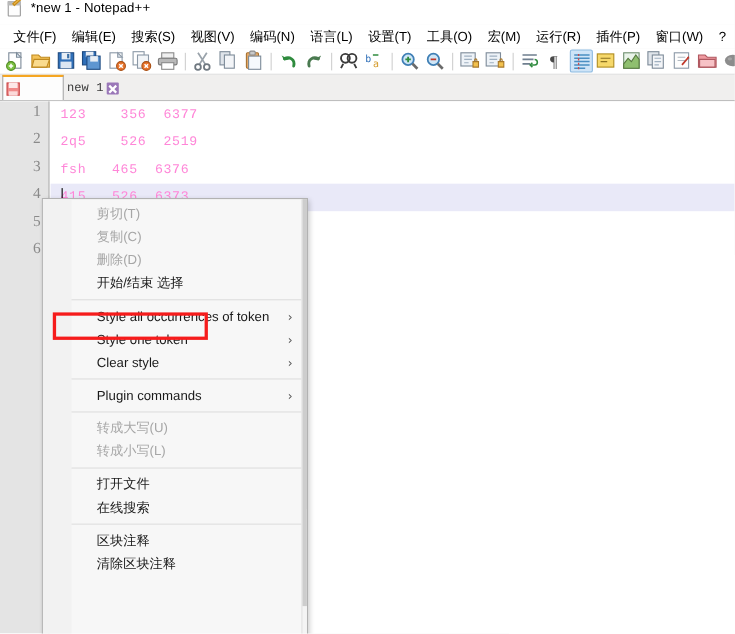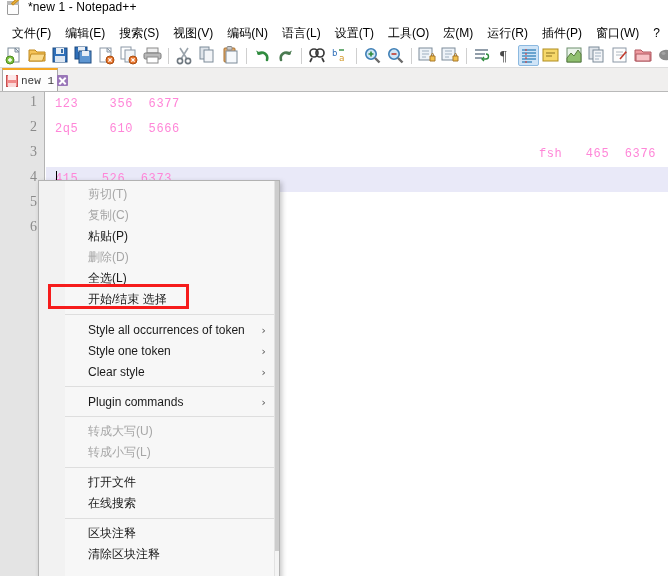--- a/index.html
+++ b/index.html
@@ -64,21 +64,21 @@
   }
   .tab {
     position:absolute; left:2px; top:0px; height:23px; width:56px;
     background:#fdfdfd; border:1px solid #a8a8a8; border-top:2px solid #f5a623;
     border-bottom:none; display:flex; align-items:center; padding:0 3px;
   }
   .tab-save-icon { width:12px; height:12px; position:relative; flex:none; margin-right:3px; }
   .tab-save-icon .body { position:absolute; inset:0; background:#f08a8a; border:1px solid #c94f4f; }
   .tab-save-icon .shut { position:absolute; left:2px; top:0px; width:8px; height:5px; background:#fde8e8; }
   .tab-save-icon .lbl  { position:absolute; left:2px; bottom:0px; width:8px; height:4px; background:#fbd9d9; }
-  .tab-label { font-size:11px; color:#3a3a3a; font-family:"Liberation Mono","DejaVu Sans Mono",monospace; white-space:nowrap; }
+  .tab-label { font-size:11px; color:#3a3a3a; font-family:"Liberation Mono","DejaVu Sans Mono",monospace; white-space:nowrap;margin-left:40px; }
   .tab-close { width:11px; height:11px; margin-left:3px; background:#9a77b8; position:relative; flex:none; border-radius:1px; }
   .tab-close::before, .tab-close::after {
     content:""; position:absolute; left:1px; top:4.5px; width:9px; height:2px; background:#fff;
   }
   .tab-close::before { transform:rotate(45deg); }
   .tab-close::after  { transform:rotate(-45deg); }
 
   
   .editor {
     position:absolute; left:0; top:92px; width:668px; height:484px;
@@ -381,46 +381,40 @@
     <div class="gutter" id="gutter">
         <div class="lnum" style="top: 2px;">1</div>
         <div class="lnum" style="top: 27px;">2</div>
         <div class="lnum" style="top: 52px;">3</div>
         <div class="lnum" style="top: 77px;">4</div>
         <div class="lnum" style="top: 102px;">5</div>
         <div class="lnum" style="top: 127px;">6</div>
       </div>
     <div class="code-area" id="codearea">
         <div class="codeline" style="top: 0px;">123    356  6377</div>
-        <div class="codeline" style="top: 25px;">2q5    610  5666</div>
-        <div class="codeline" style="top: 50px; text-align: right;">fsh   465  6376</div>
+        <div class="codeline" style="top: 25px;">2q5    526  2519</div>
+        <div class="codeline" style="top: 50px;">fsh   465  6376</div>
         <div class="codeline" style="top: 75px;">415   526  6373</div>
         <div class="codeline" style="top: 100px;"></div>
         <div class="codeline" style="top: 125px;"></div>
       </div>
     <div class="caret" style="left:56px; top:79px; height:17px;"></div>
   </div>
 
   <div class="ctxmenu">
     <div class="ctx-strip"></div>
     <div class="ctx-list" id="ctxlist">
         <div class="ctx-item dis">
           <span>剪切(T)</span>
         </div>
         <div class="ctx-item dis">
           <span>复制(C)</span>
         </div>
-        <div class="ctx-item">
-          <span>粘贴(P)</span>
-        </div>
         <div class="ctx-item dis">
           <span>删除(D)</span>
-        </div>
-        <div class="ctx-item">
-          <span>全选(L)</span>
         </div>
         <div class="ctx-item">
           <span>开始/结束 选择</span>
         </div>
         <div class="ctx-sep"></div>
         <div class="ctx-item">
           <span>Style all occurrences of token</span>
           <span class="arrow">›</span>
         </div>
         <div class="ctx-item">

